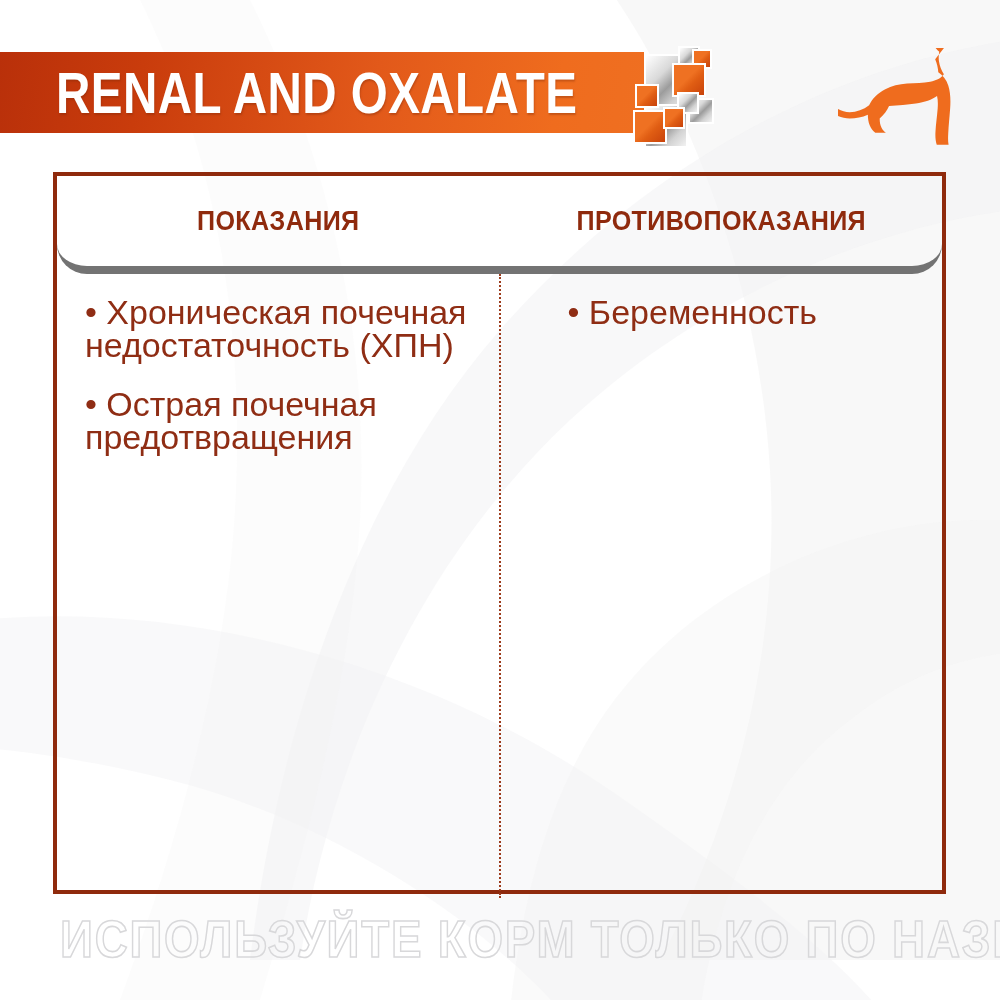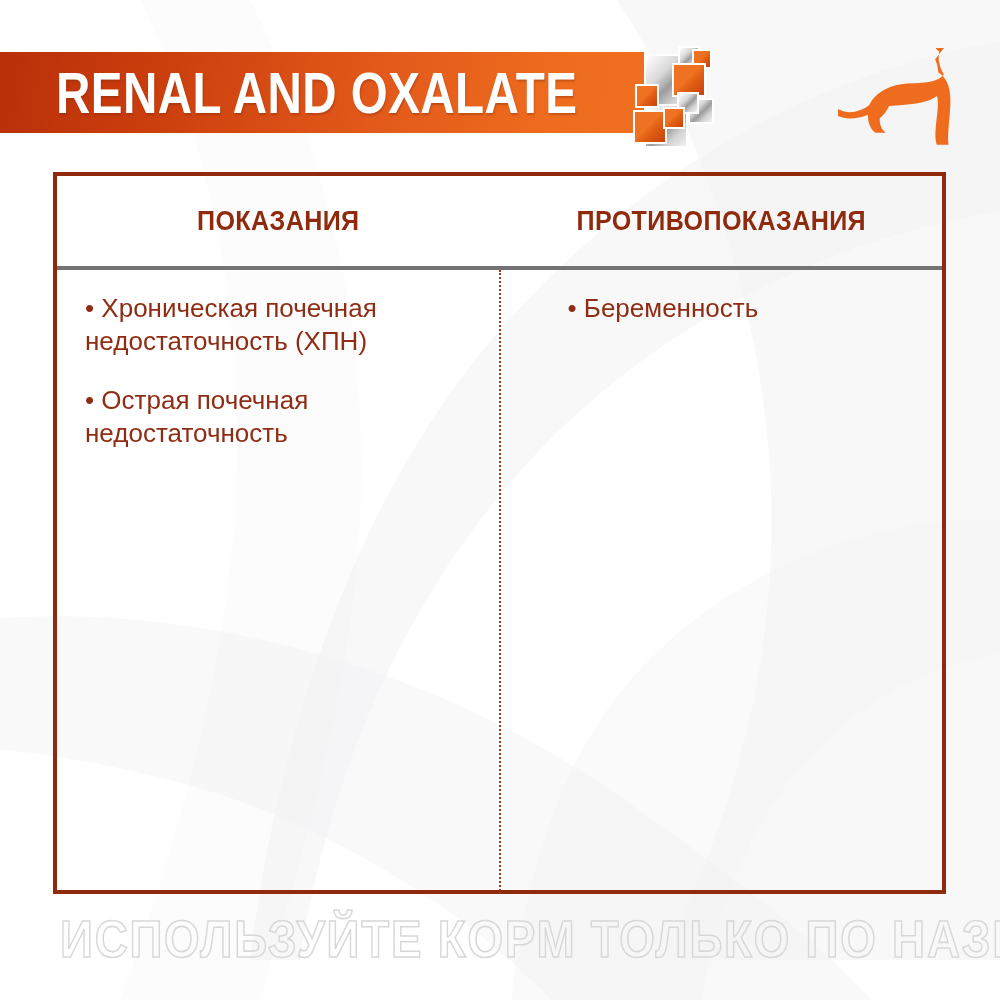--- a/index.html
+++ b/index.html
@@ -82,22 +82,23 @@
     top: 172px;
     width: 893px;
     height: 722px;
     border: 4px solid #8f2a0d;
     box-sizing: border-box;
     background: transparent;
   }
   .thead {
     position: relative;
     height: 90px;
-    border-bottom: 4px solid #737373;
+    border-bottom: 8px solid #737373;
     display: flex;
+    border-radius: 30px;
   }
   .th {
     flex: 1 1 50%;
     display: flex;
     align-items: center;
     justify-content: center;
     color: #8f2a0d;
     font-family: "Liberation Sans Narrow", "Liberation Sans", sans-serif;
     font-weight: bold;
     font-size: 27px;
@@ -118,21 +119,21 @@
     position: absolute;
     left: 50%;
     top: 0;
     bottom: 0;
     width: 0;
     border-left: 2px dotted #9c3b1c;
     transform: translateX(-1px);
   }
   .bullet-line {
     color: #8f2d14;
-    font-size: 26px;
+    font-size: 34px;
     line-height: 33px;
     margin: 0 0 26px 0;
     max-width: 390px;
   }
   .tbody .td:last-child .bullet-line {
     margin-bottom: 30px;
     max-width: 380px;
     margin-left: 40px;
   }
 
@@ -195,21 +196,21 @@
     <div class="thead">
       <div class="th">ПОКАЗАНИЯ</div>
       <div class="th">ПРОТИВОПОКАЗАНИЯ</div>
     </div>
 
     <div class="tbody">
       <div class="divider"></div>
 
       <div class="td">
         <p class="bullet-line">•  Хроническая почечная недостаточность (ХПН)</p>
-        <p class="bullet-line">• Острая почечная недостаточность</p>
+        <p class="bullet-line">• Острая почечная предотвращения</p>
       </div>
 
       <div class="td">
         <p class="bullet-line">• Беременность</p>
       </div>
     </div>
   </div>
 
   <div class="footer-text">ИСПОЛЬЗУЙТЕ КОРМ ТОЛЬКО ПО НАЗНАЧЕНИЮ ВРАЧА</div>
 

